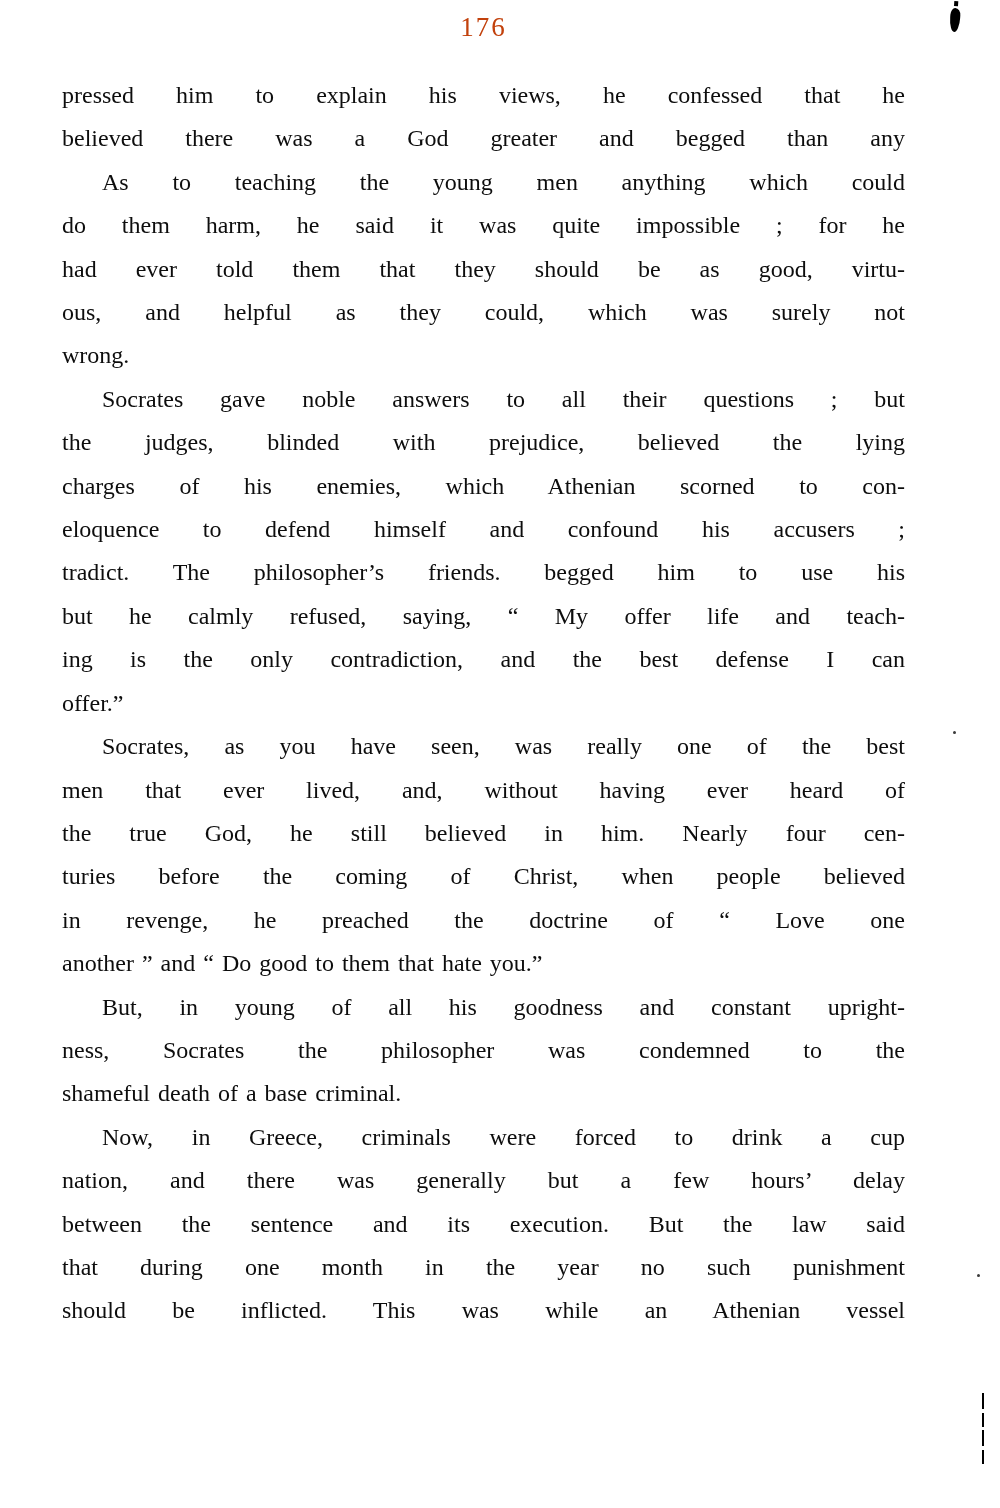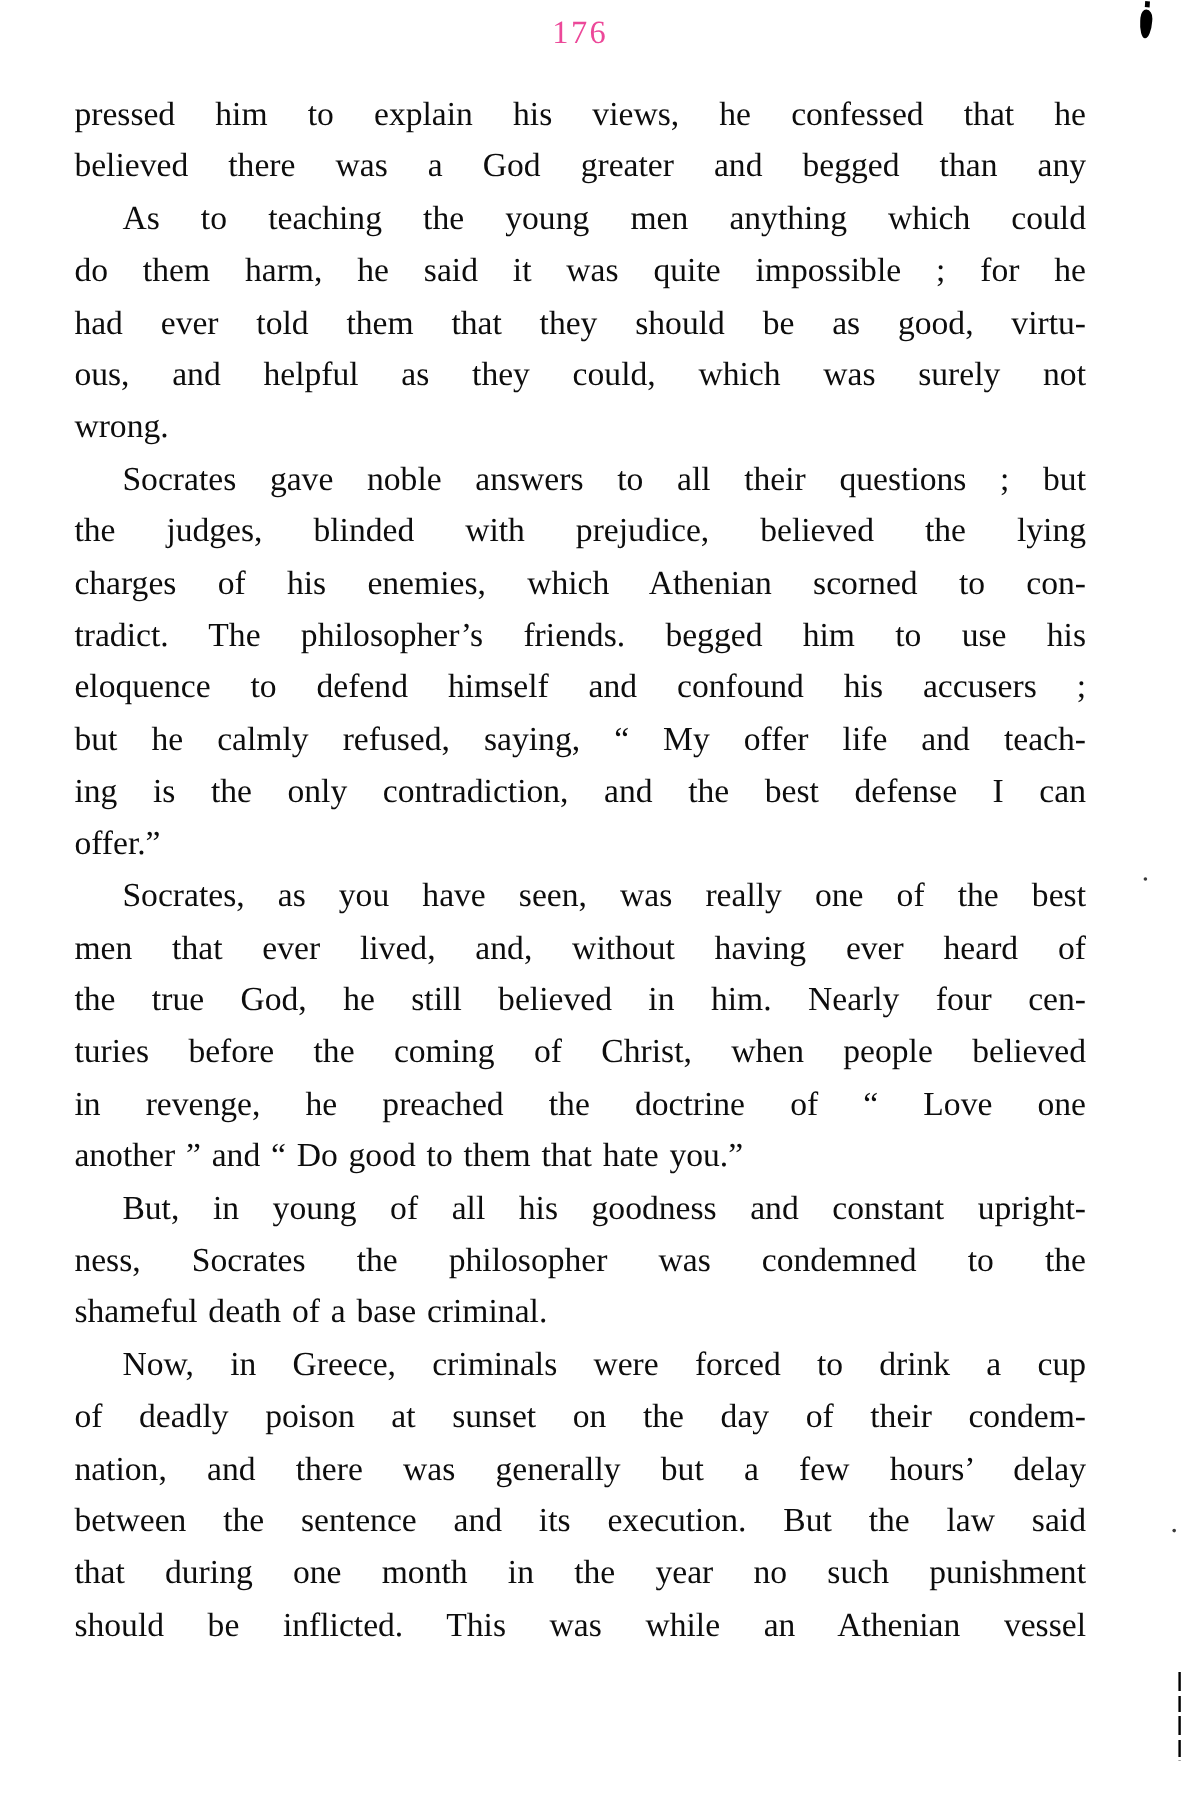--- a/index.html
+++ b/index.html
@@ -14,30 +14,30 @@
     color: #0d0d0d;
   }
   .page-number {
     position: absolute;
     top: 12px;
     left: 62px;
     width: 843px;
     text-align: center;
     font-size: 27px;
     letter-spacing: 2px;
-    color: #ec4899;
+    color: #c2410c;
   }
   .text-block {
     position: absolute;
     top: 74px;
     left: 62px;
     width: 843px;
   }
   .line {
-    font-size: 28px;
+    font-size: 24px;
     line-height: 43.4px;
     text-align: justify;
     text-align-last: justify;
     word-spacing: 2px;
     color: #0d0d0d;
   }
   .line.flush { text-align-last: left; }
   .line.indent { padding-left: 40px; }
   
   .ink-blot {
@@ -96,36 +96,35 @@
       <div class="line">pressed him to explain his views, he confessed that he</div>
       <div class="line">believed there was a God greater and begged than any</div>
       <div class="line indent">As to teaching the young men anything which could</div>
       <div class="line">do them harm, he said it was quite impossible ; for he</div>
       <div class="line">had ever told them that they should be as good, virtu-</div>
       <div class="line">ous, and helpful as they could, which was surely not</div>
       <div class="line flush">wrong.</div>
       <div class="line indent">Socrates gave noble answers to all their questions ; but</div>
       <div class="line">the judges, blinded with prejudice, believed the lying</div>
       <div class="line">charges of his enemies, which Athenian scorned to con-</div>
+      <div class="line">eloquence to defend himself and confound his accusers ;</div>
       <div class="line">tradict.  The philosopher’s friends. begged him to use his</div>
-      <div class="line">eloquence to defend himself and confound his accusers ;</div>
       <div class="line">but he calmly refused, saying, “ My offer life and teach-</div>
       <div class="line">ing is the only contradiction, and the best defense I can</div>
       <div class="line flush">offer.”</div>
       <div class="line indent">Socrates, as you have seen, was really one of the best</div>
       <div class="line">men that ever lived, and, without having ever heard of</div>
       <div class="line">the true God, he still believed in him.  Nearly four cen-</div>
       <div class="line">turies before the coming of Christ, when people believed</div>
       <div class="line">in revenge, he preached the doctrine of “ Love one</div>
       <div class="line flush">another ” and “ Do good to them that hate you.”</div>
       <div class="line indent">But, in young of all his goodness and constant upright-</div>
       <div class="line">ness, Socrates the philosopher was condemned to the</div>
       <div class="line flush">shameful death of a base criminal.</div>
       <div class="line indent">Now, in Greece, criminals were forced to drink a cup</div>
-      <div class="line">of deadly poison at sunset on the day of their condem-</div>
       <div class="line">nation, and there was generally but a few hours’ delay</div>
       <div class="line">between the sentence and its execution.  But the law said</div>
       <div class="line">that during one month in the year no such punishment</div>
       <div class="line">should be inflicted.  This was while an Athenian vessel</div>
     </div>
 
   <div class="scan-line"></div>
 
   <div class="speck speck-1"></div>
   <div class="speck speck-2"></div>

